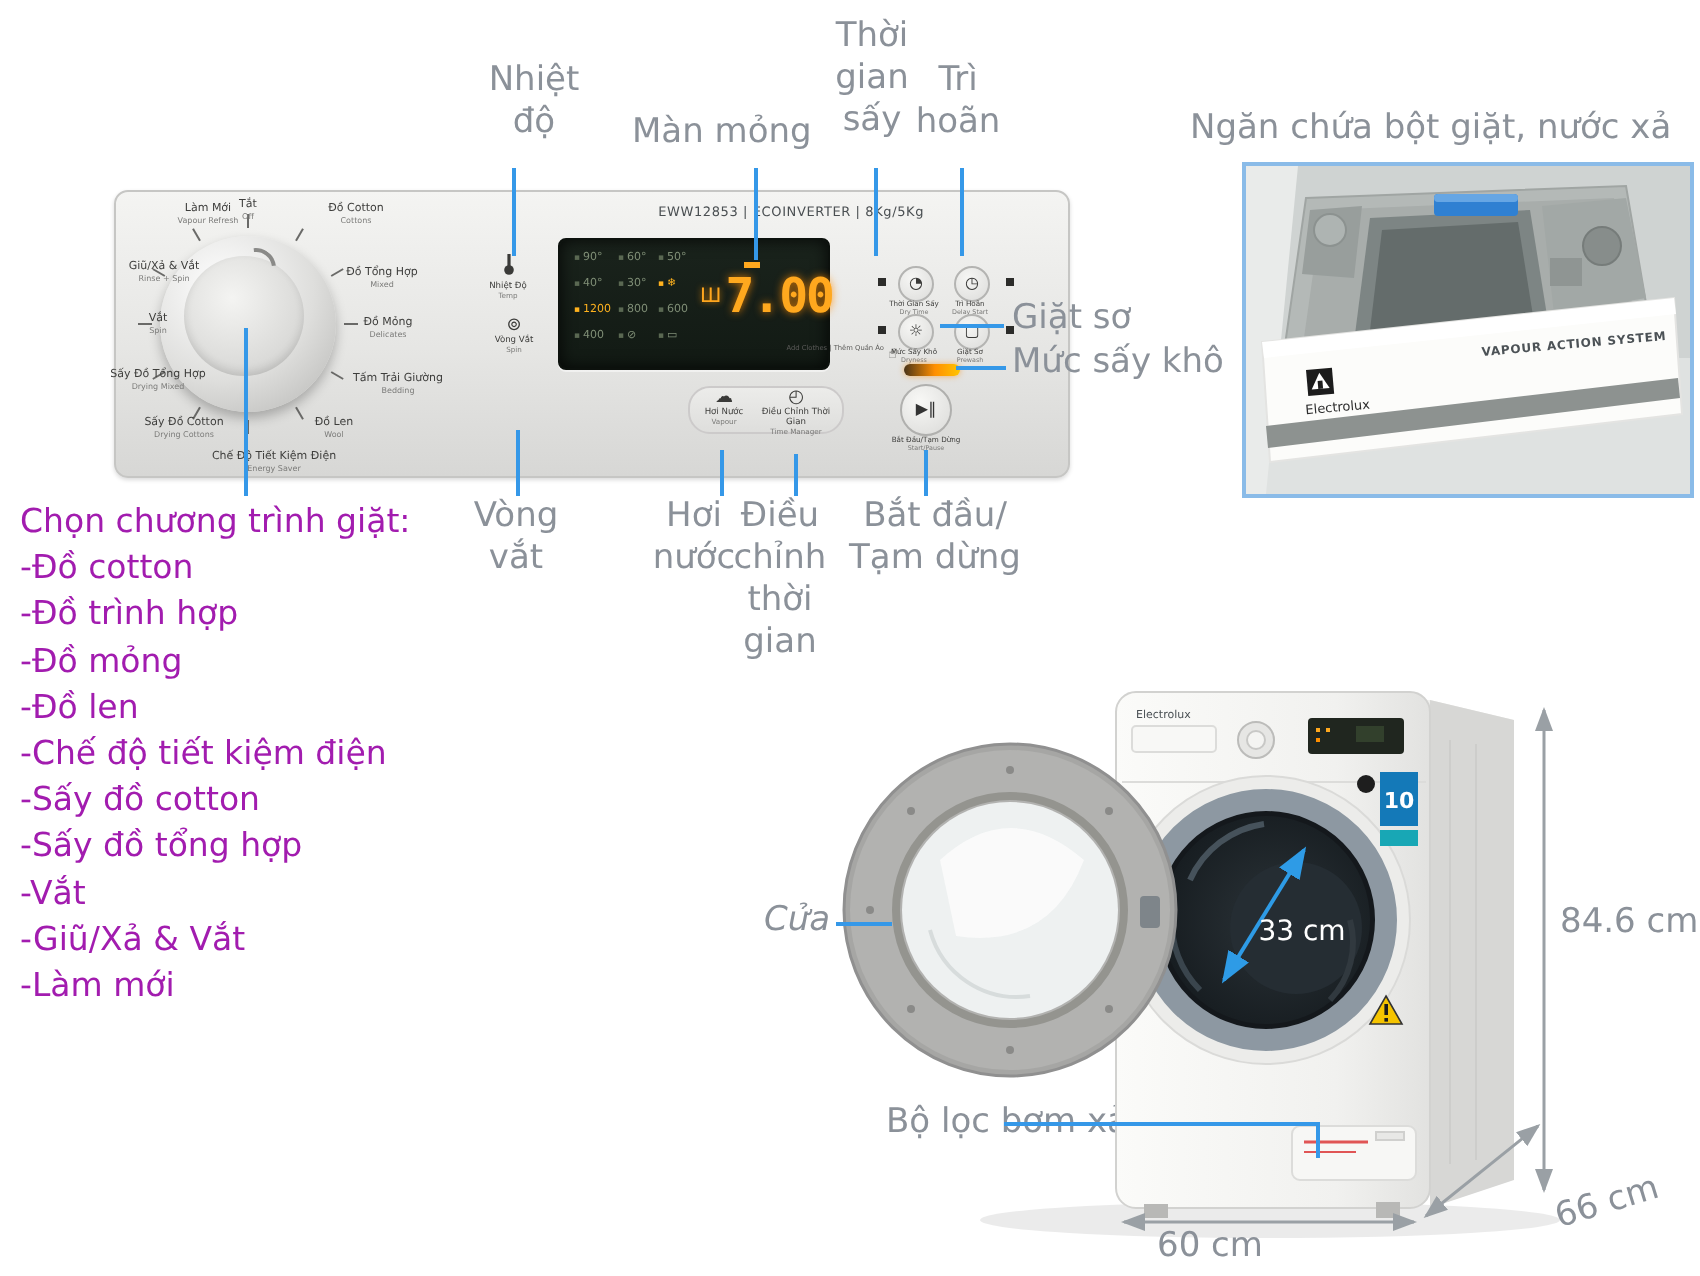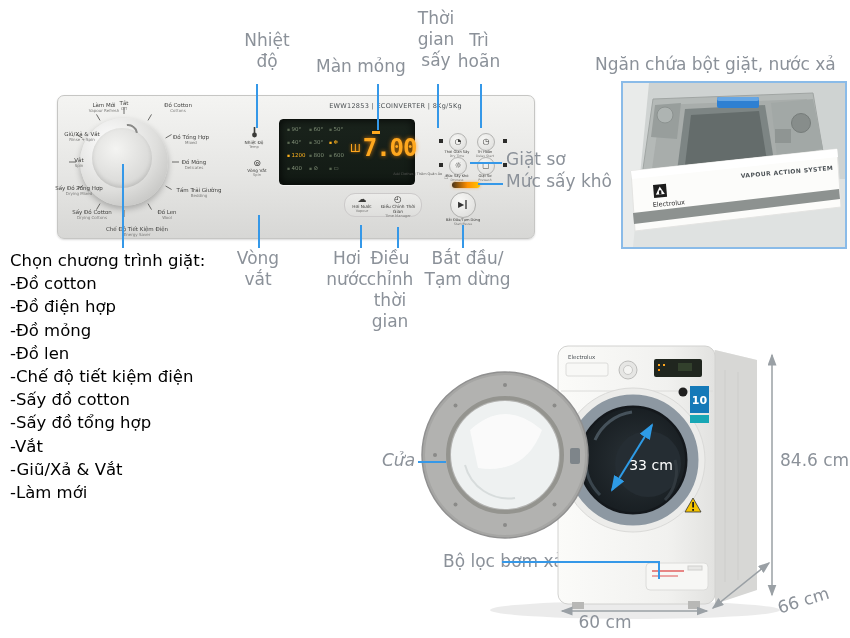--- a/index.html
+++ b/index.html
@@ -7,21 +7,21 @@
          font-family:"DejaVu Sans","Liberation Sans",sans-serif;}
   .abs{position:absolute;}
   
   .callout{position:absolute;color:#8b9199;font-size:17px;line-height:21px;}
   .center{text-align:center;}
   .pre{white-space:pre-line;}
   .vline,.hline{position:absolute;background:#3598e8;z-index:6;}
   .vline{width:2px;} .hline{height:2px;}
   .corner{position:absolute;border-top:2px solid #3598e8;border-right:2px solid #3598e8;z-index:6;}
   
-  .plist{position:absolute;left:10px;top:249px;width:240px;color:#000000;
+  .plist{position:absolute;left:10px;top:249px;width:240px;color:#a21caf;
          font-size:16.5px;line-height:23.2px;}
   
   .panel{position:absolute;left:57px;top:95px;width:476px;height:142px;border-radius:7px;
          background:linear-gradient(180deg,#f4f4f2 0%,#e6e6e4 55%,#d7d7d5 100%);
          border:1px solid #c6c6c4;box-shadow:0 1px 2px rgba(0,0,0,.15);}
   .ticks{position:absolute;left:8px;top:8px;}
   .knob{position:absolute;left:22px;top:22px;width:88px;height:88px;border-radius:50%;
         background:radial-gradient(circle at 35% 30%,#ffffff,#dededc 55%,#b5b5b3 100%);
         box-shadow:0 3px 6px rgba(0,0,0,.25);}
   .knob-face{position:absolute;left:12px;top:10px;width:60px;height:60px;border-radius:50%;
@@ -267,21 +267,21 @@
   <div class="callout center" style="left:361px;top:248px;width:58px;">Điều chỉnh thời gian</div>
   <div class="callout center pre" style="left:420px;top:248px;width:95px;">Bắt đầu/
 Tạm dừng</div>
   <div class="callout" style="left:595px;top:54px;white-space:nowrap;font-size:17px;">Ngăn chứa bột giặt, nước xả</div>
   <div class="callout" style="left:382px;top:450px;white-space:nowrap;font-style:italic;">Cửa</div>
   <div class="callout" style="left:396px;top:551px;white-space:nowrap;margin-left:47px;">Bộ lọc bơm xả</div>
 
   <div class="plist">
     <div>Chọn chương trình giặt:</div>
     <div>-Đồ cotton</div>
-    <div>-Đồ điện hợp</div>
+    <div>-Đồ trình hợp</div>
     <div>-Đồ mỏng</div>
     <div>-Đồ len</div>
     <div>-Chế độ tiết kiệm điện</div>
     <div>-Sấy đồ cotton</div>
     <div>-Sấy đồ tổng hợp</div>
     <div>-Vắt</div>
     <div>-Giũ/Xả &amp; Vắt</div>
     <div>-Làm mới</div>
   </div>
 

